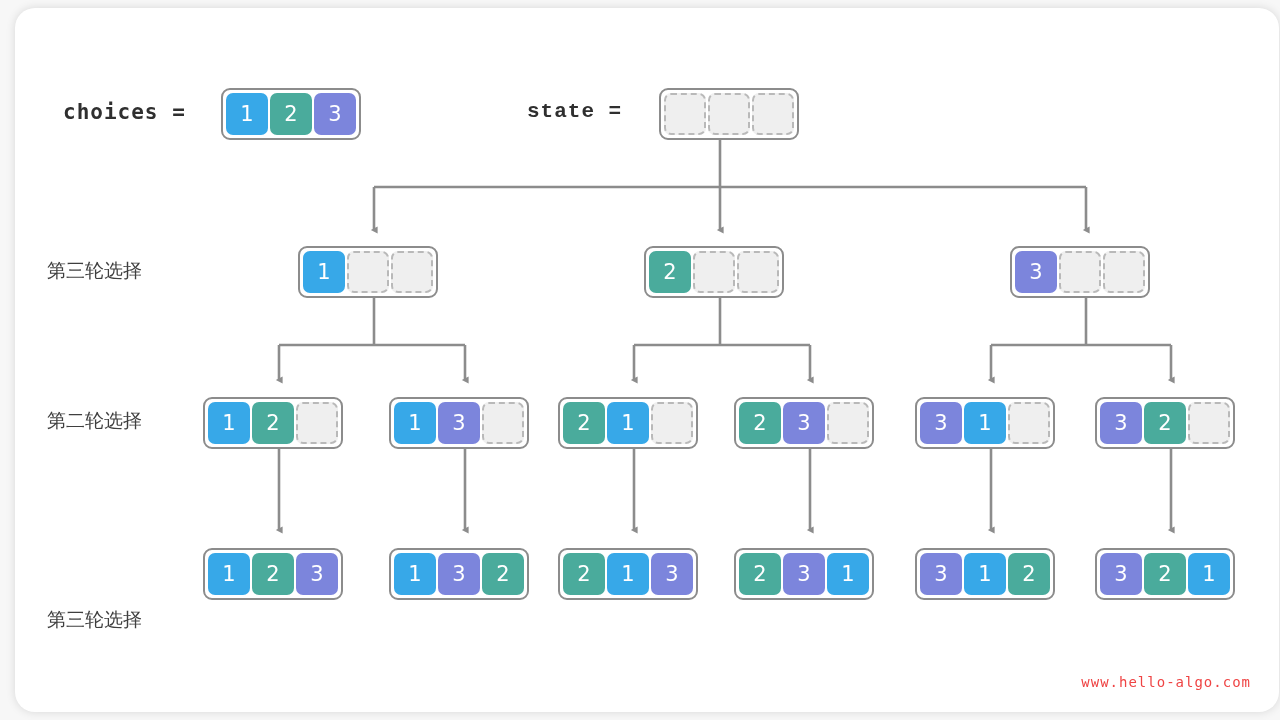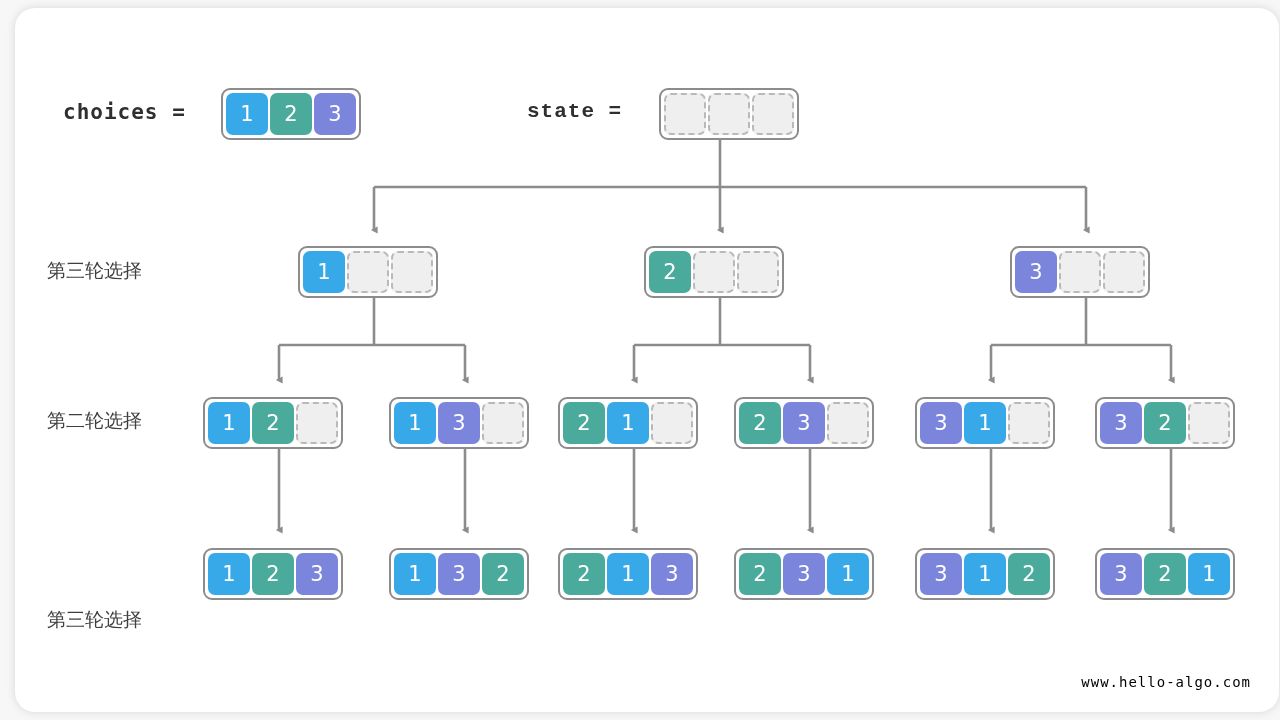--- a/index.html
+++ b/index.html
@@ -53,21 +53,21 @@
     font-size: 19px;
     color: #3f3f3f;
     white-space: nowrap;
   }
   .watermark {
     position: absolute;
     right: 28px;
     bottom: 22px;
     font-family: "DejaVu Sans Mono", "Liberation Mono", monospace;
     font-size: 14px;
-    color: #000000;
+    color: #ef4444;
     letter-spacing: 1px;
     white-space: nowrap;
   }
 
   
   .array {
     position: absolute;
     display: flex;
     align-items: center;
     box-sizing: border-box;

